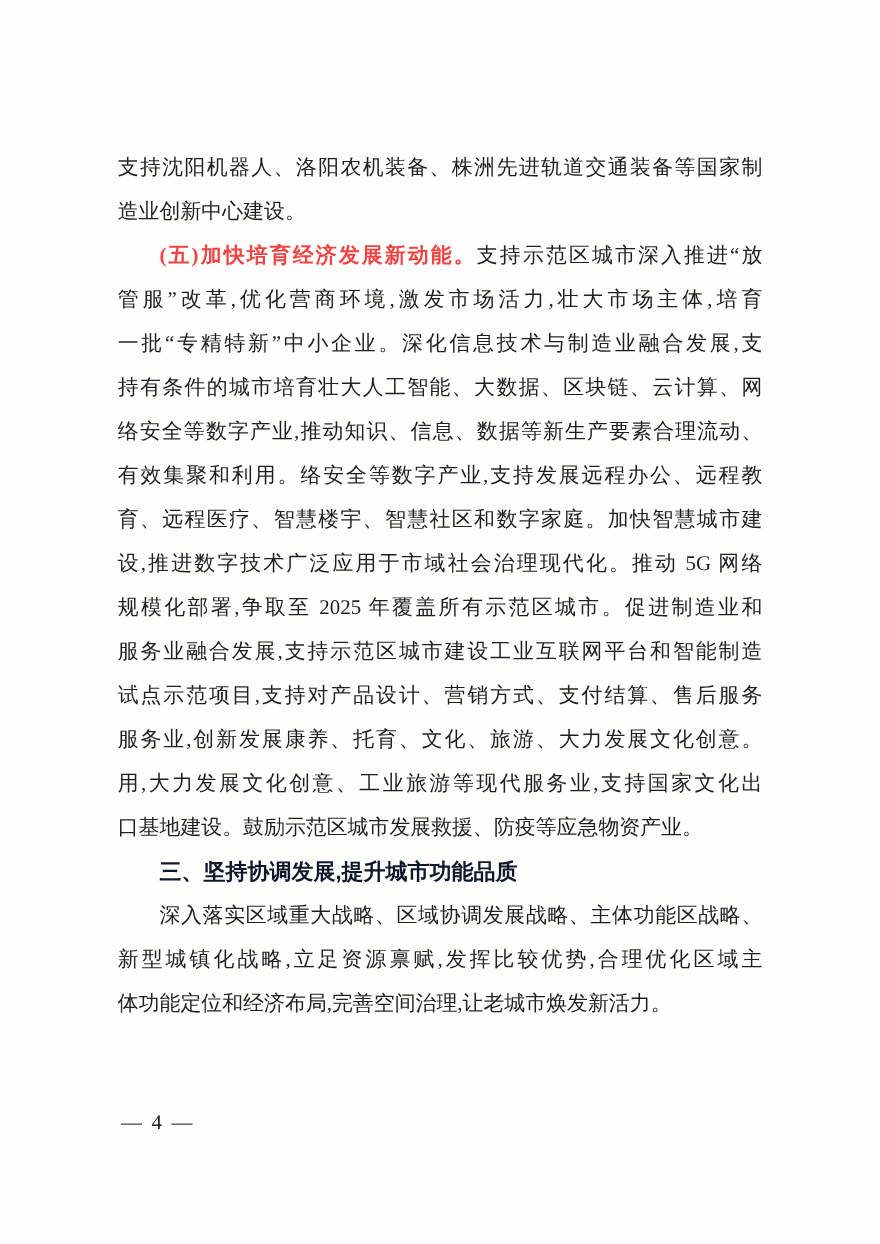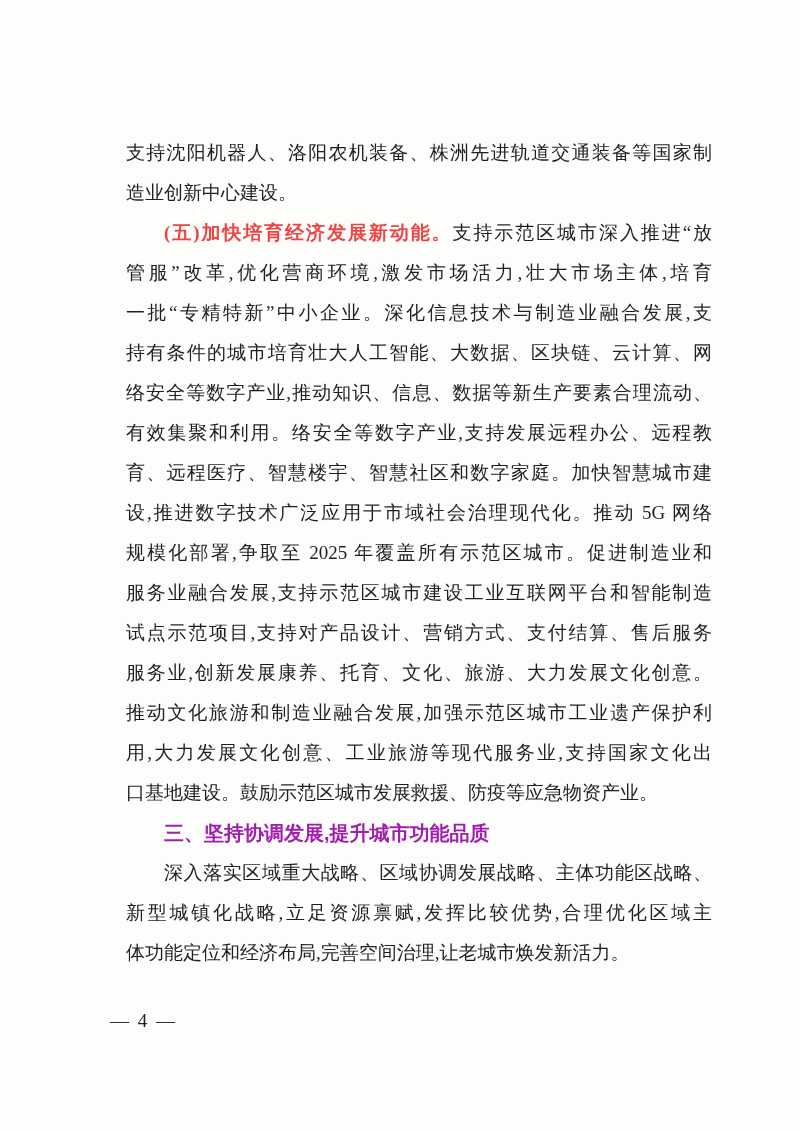--- a/index.html
+++ b/index.html
@@ -17,21 +17,21 @@
     position: absolute;
     left: 0;
     top: 0;
     width: 800px;
     height: 1131px;
     background: #fdfdfc;
     overflow: hidden;
   }
   .doc-body {
     position: absolute;
-    left: 126px;
+    left: 107px;
     top: 133px;
     width: 586px;
   }
   .line {
     height: 40px;
     line-height: 40px;
     font-size: 19px;
     color: #1f1f1f;
     text-align: justify;
     text-align-last: justify;
@@ -50,21 +50,21 @@
     text-align: right;
   }
   .seg-lead {
     font-weight: bold;
     color: #ef4444;
   }
   .seg-heading {
     font-weight: bold;
     font-family: "Liberation Sans", sans-serif;
     font-size: 20px;
-    color: #a21caf;
+    color: #0f172a;
   }
   .footer {
     position: absolute;
     left: 110px;
     top: 1005px;
     height: 32px;
     line-height: 32px;
     font-size: 19px;
     color: #1f1f1f;
     letter-spacing: 2px;
@@ -82,21 +82,20 @@
       <div class="line"><span class="seg-body">一批“专精特新”中小企业。深化信息技术与制造业融合发展,支</span></div>
       <div class="line"><span class="seg-body">持有条件的城市培育壮大人工智能、大数据、区块链、云计算、网</span></div>
       <div class="line"><span class="seg-body">络安全等数字产业,推动知识、信息、数据等新生产要素合理流动、</span></div>
       <div class="line"><span class="seg-body">有效集聚和利用。络安全等数字产业,支持发展远程办公、远程教</span></div>
       <div class="line"><span class="seg-body">育、远程医疗、智慧楼宇、智慧社区和数字家庭。加快智慧城市建</span></div>
       <div class="line"><span class="seg-body">设,推进数字技术广泛应用于市域社会治理现代化。推动 5G 网络</span></div>
       <div class="line"><span class="seg-body">规模化部署,争取至 2025 年覆盖所有示范区城市。促进制造业和</span></div>
       <div class="line"><span class="seg-body">服务业融合发展,支持示范区城市建设工业互联网平台和智能制造</span></div>
       <div class="line"><span class="seg-body">试点示范项目,支持对产品设计、营销方式、支付结算、售后服务</span></div>
       <div class="line"><span class="seg-body">服务业,创新发展康养、托育、文化、旅游、大力发展文化创意。</span></div>
-      <div class="line"><span class="seg-body">推动文化旅游和制造业融合发展,加强示范区城市工业遗产保护利</span></div>
       <div class="line"><span class="seg-body">用,大力发展文化创意、工业旅游等现代服务业,支持国家文化出</span></div>
       <div class="line no-justify"><span class="seg-body">口基地建设。鼓励示范区城市发展救援、防疫等应急物资产业。</span></div>
       <div class="line indent no-justify"><span class="seg-heading">三、坚持协调发展,提升城市功能品质</span></div>
       <div class="line indent"><span class="seg-body">深入落实区域重大战略、区域协调发展战略、主体功能区战略、</span></div>
       <div class="line"><span class="seg-body">新型城镇化战略,立足资源禀赋,发挥比较优势,合理优化区域主</span></div>
       <div class="line no-justify"><span class="seg-body">体功能定位和经济布局,完善空间治理,让老城市焕发新活力。</span></div>
     </div>
   <div class="footer">— 4 —</div>
 </div>
 

